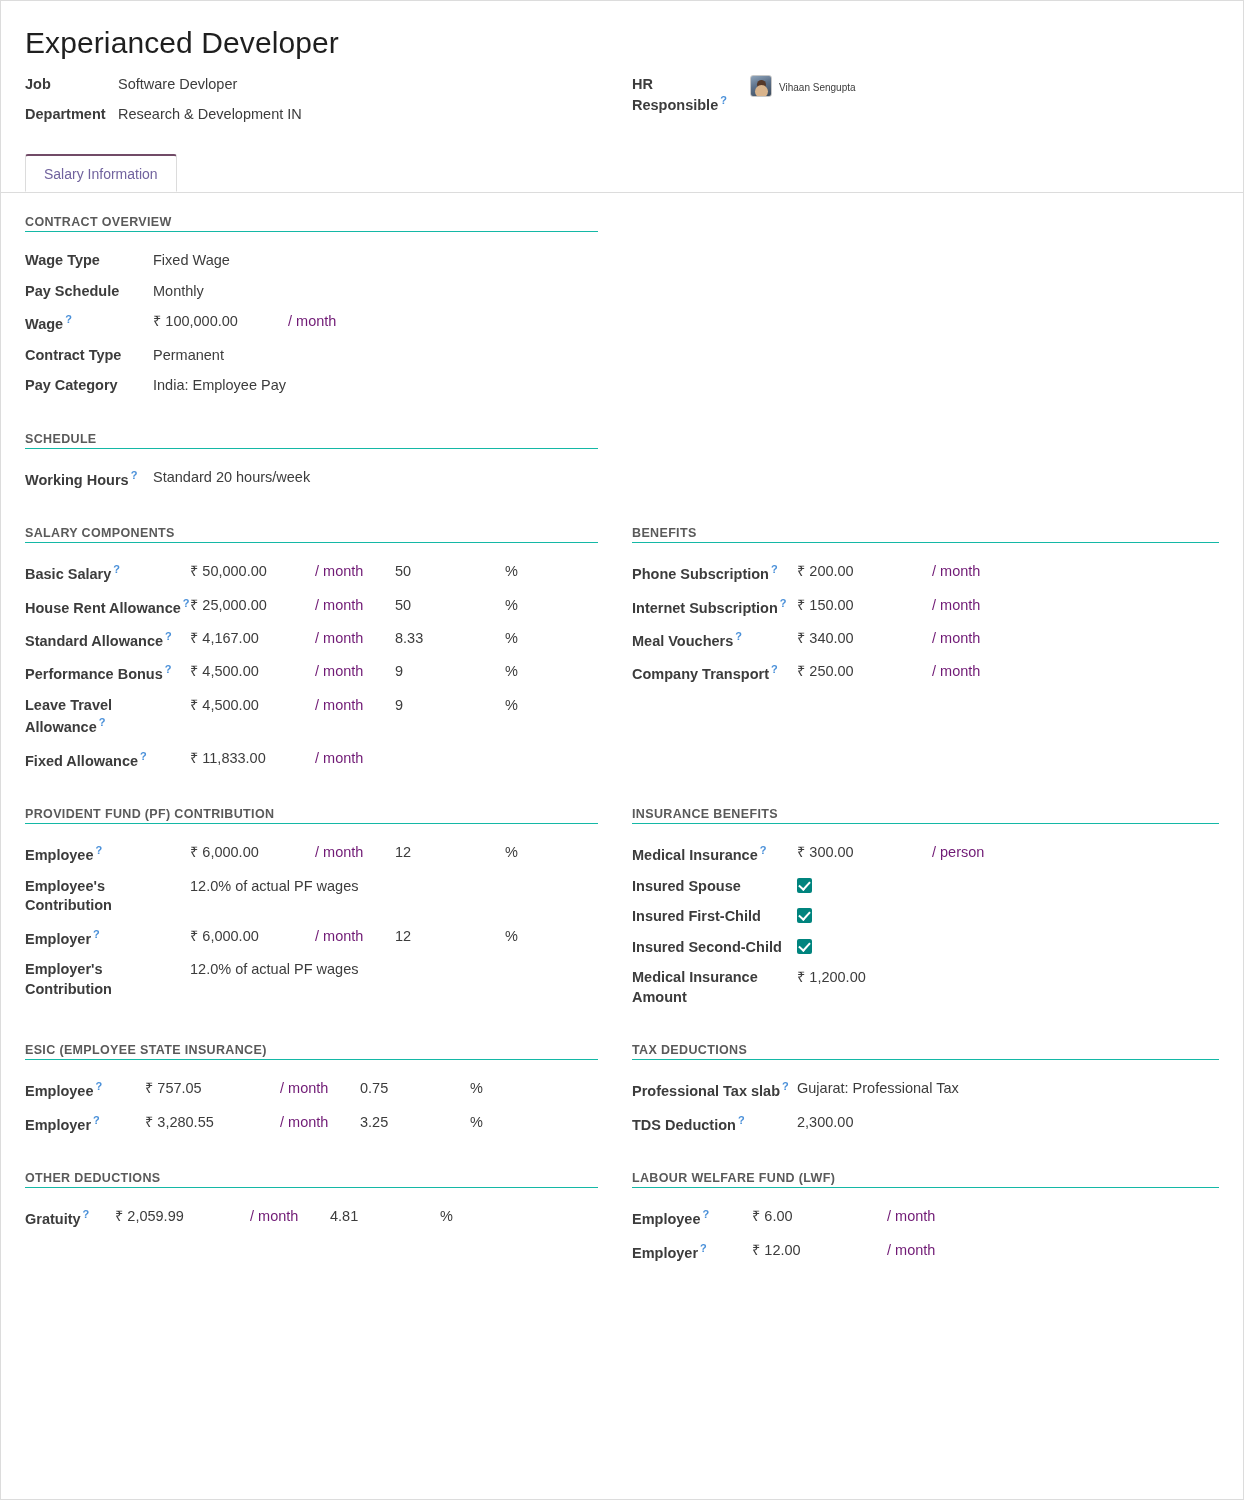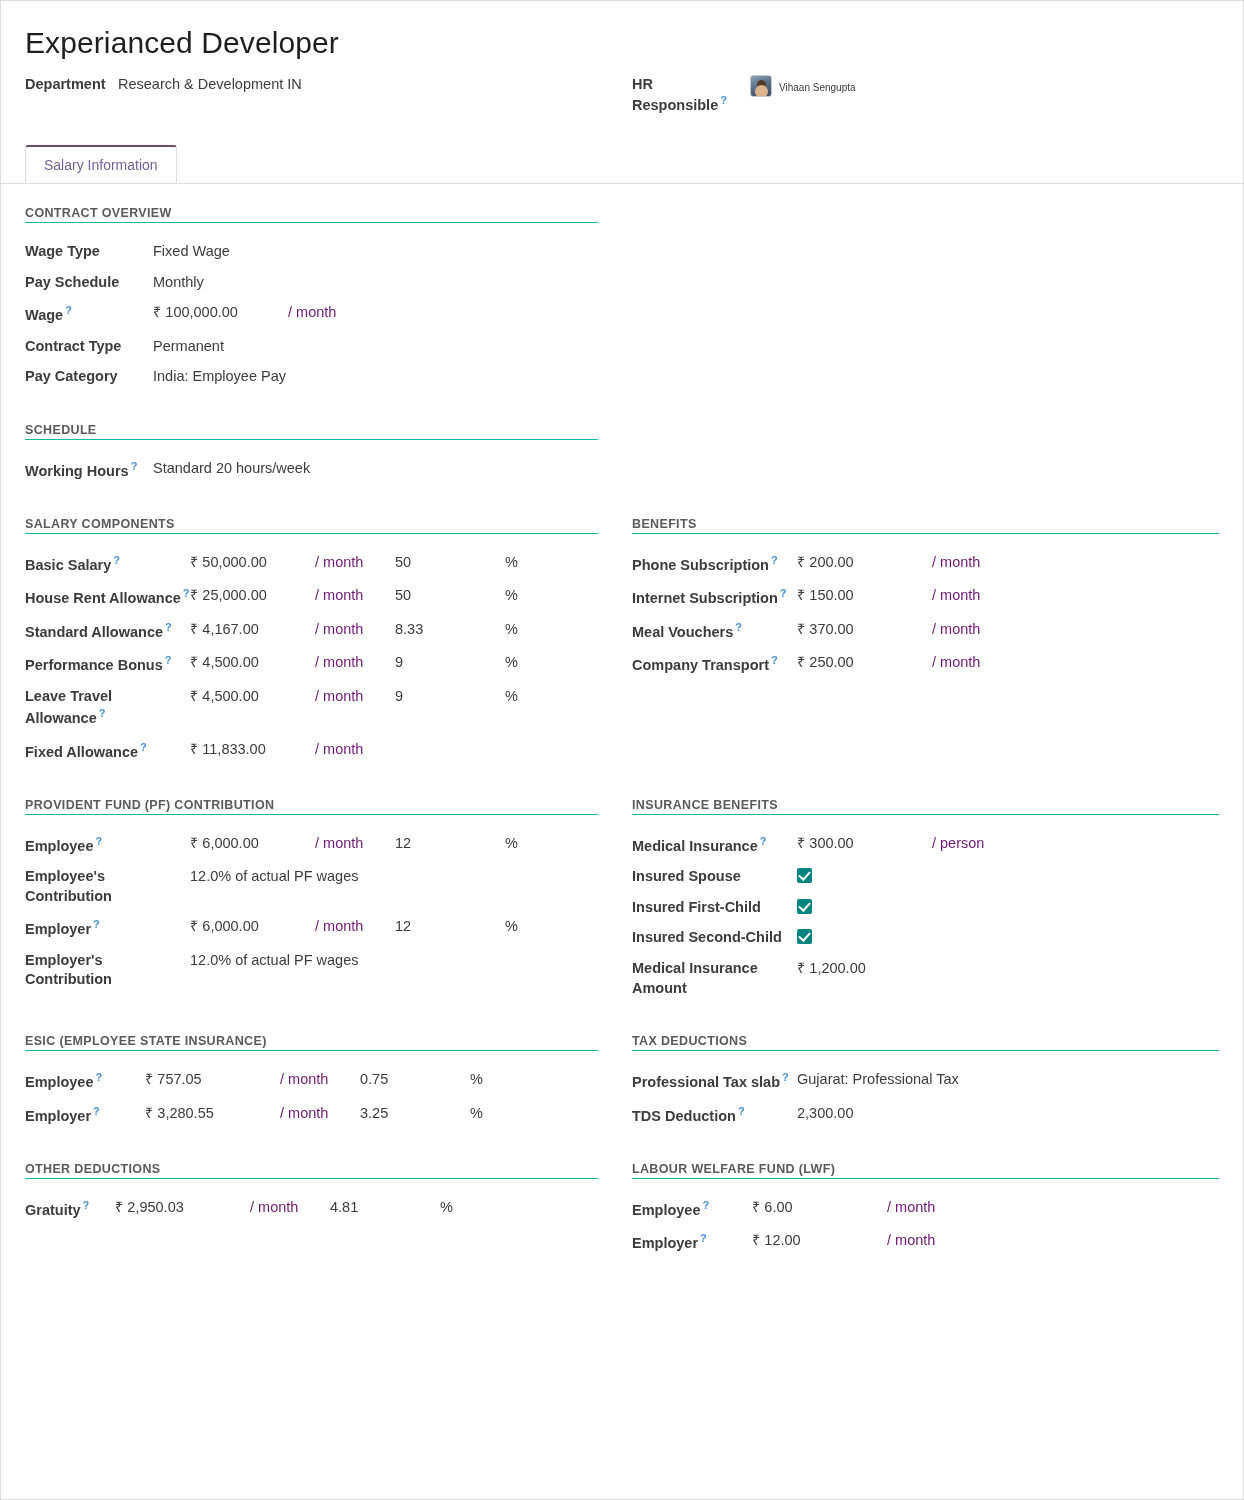--- a/index.html
+++ b/index.html
@@ -189,20 +189,24 @@
 <body>
 
 <div class="page">
 
   <div class="header">
     <h1 class="record-title">Experianced Developer</h1>
 
     <div class="header-cols">
       <div class="header-col">
         <div class="fld-row">
+          <div class="fld-label">Job</div>
+          <div class="fld-val">Software Devloper</div>
+        </div>
+        <div class="fld-row">
           <div class="fld-label">Department</div>
           <div class="fld-val">Research &amp; Development IN</div>
         </div>
       </div>
 
       <div class="header-col right">
         <div class="fld-row">
           <div class="fld-label wide">
             <span>HR Responsible</span><span class="help-q">?</span>
           </div>
@@ -335,21 +339,21 @@
               <td class="val w-val-135">₹ 200.00</td>
               <td class="unit">/ month</td>
             </tr>
             <tr>
               <td class="lbl"><span>Internet Subscription</span><span class="help-q">?</span></td>
               <td class="val">₹ 150.00</td>
               <td class="unit">/ month</td>
             </tr>
             <tr>
               <td class="lbl"><span>Meal Vouchers</span><span class="help-q">?</span></td>
-              <td class="val">₹ 370.00</td>
+              <td class="val">₹ 340.00</td>
               <td class="unit">/ month</td>
             </tr>
             <tr>
               <td class="lbl"><span>Company Transport</span><span class="help-q">?</span></td>
               <td class="val">₹ 250.00</td>
               <td class="unit">/ month</td>
             </tr>
           </tbody>
             </table>
         </div>
@@ -470,21 +474,21 @@
     </div>
 
     <div class="grid2">
       <div class="col">
         <div class="group">
           <div class="group-title">Other Deductions</div>
           <table class="fields">
             <tbody>
                 <tr>
               <td class="lbl w-lbl-120" style="width:90px"><span>Gratuity</span><span class="help-q">?</span></td>
-              <td class="val w-val-135">₹ 2,950.03</td>
+              <td class="val w-val-135">₹ 2,059.99</td>
               <td class="unit w-unit-75">/ month</td>
               <td class="pct w-pct-100">4.81</td>
               <td class="pctsym">%</td>
             </tr>
           </tbody>
             </table>
         </div>
       </div>
 
       <div class="col right">

